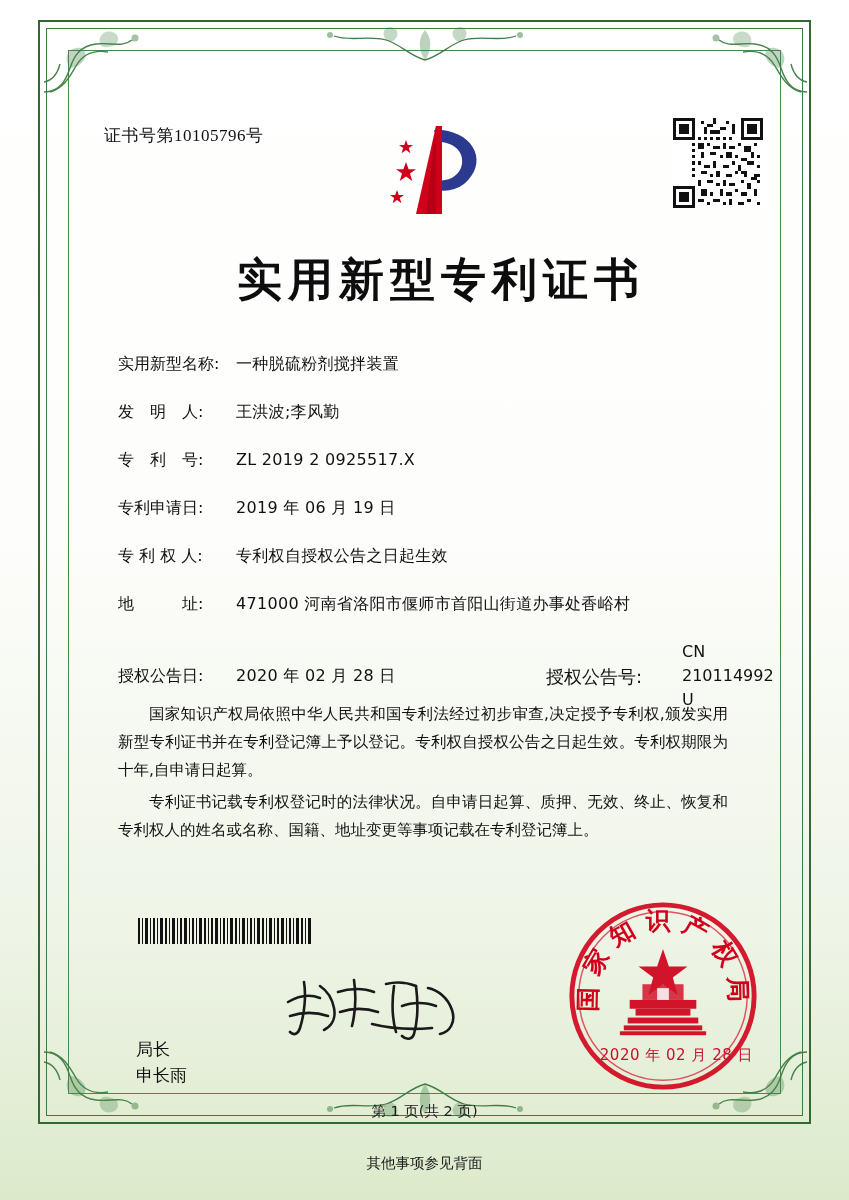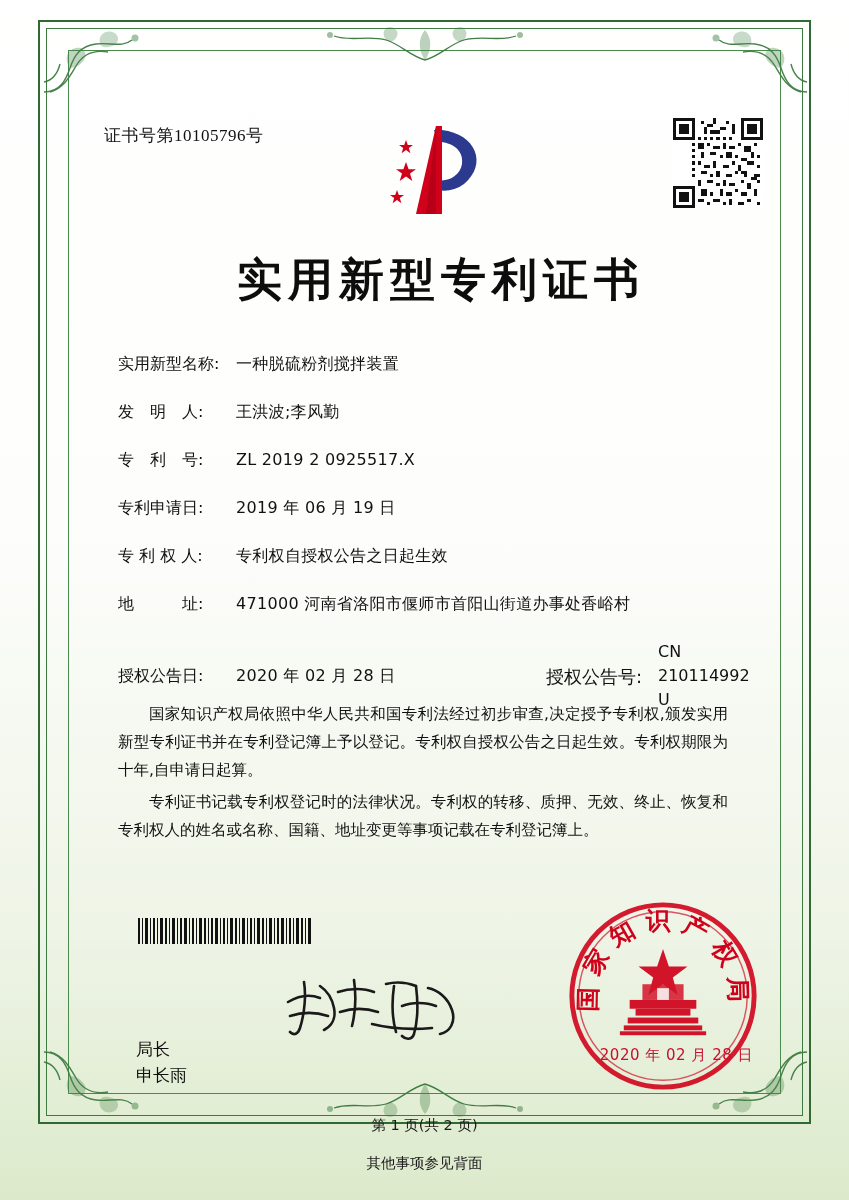--- a/index.html
+++ b/index.html
@@ -158,20 +158,21 @@
     flex: 0 0 auto;
     width: 112px;
     white-space: nowrap;
     font-family: "DejaVu Sans", "Liberation Sans", sans-serif;
     font-size: 18px;
   }
   .frow.two .fval2 {
     flex: 1 1 auto;
     font-family: "DejaVu Sans", "Liberation Sans", sans-serif;
     font-size: 16px;
+    margin-left: 24px;
   }
 
   
   .body-text {
     position: absolute;
     left: 118px;
     top: 700px;
     width: 618px;
     font-size: 15.5px;
     line-height: 28px;
@@ -230,21 +231,20 @@
 
   
   .page-no {
     position: absolute;
     left: 0; right: 0;
     top: 1102px;
     text-align: center;
     font-size: 14.5px;
     font-family: "DejaVu Sans", "Liberation Sans", sans-serif;
     color: #1a1a1a;
-    margin-top: 14px;
   }
   .footnote {
     position: absolute;
     left: 0; right: 0;
     top: 1154px;
     text-align: center;
     font-size: 14.5px;
     font-family: "DejaVu Sans", "Liberation Sans", sans-serif;
     color: #1a1a1a;
   }
@@ -482,21 +482,21 @@
       <div class="flabel">授权公告日:</div>
       <div class="fval">2020 年 02 月 28 日</div>
       <div class="flabel2">授权公告号:</div>
       <div class="fval2">CN 210114992 U</div>
     </div>
 
   </div>
 
   <div class="body-text">
     <p>国家知识产权局依照中华人民共和国专利法经过初步审查,决定授予专利权,颁发实用新型专利证书并在专利登记簿上予以登记。专利权自授权公告之日起生效。专利权期限为十年,自申请日起算。</p>
-    <p>专利证书记载专利权登记时的法律状况。专利权的转移、质押、无效、终止、恢复和专利权人的姓名或名称、国籍、地址变更等事项记载在专利登记簿上。</p>
+    <p>专利证书记载专利权登记时的法律状况。自申请日起算、质押、无效、终止、恢复和专利权人的姓名或名称、国籍、地址变更等事项记载在专利登记簿上。</p>
   </div>
 
   <div class="barcode">
     <svg viewBox="0 0 174 26" shape-rendering="crispEdges">
       <rect width="174" height="26" fill="#ffffff" opacity="0"></rect>
       <g fill="#111">
         <rect x="0" y="0" width="2" height="26"></rect>
           <rect x="4" y="0" width="1" height="26"></rect>
         <rect x="7" y="0" width="3" height="26"></rect>
           <rect x="12" y="0" width="1" height="26"></rect>

